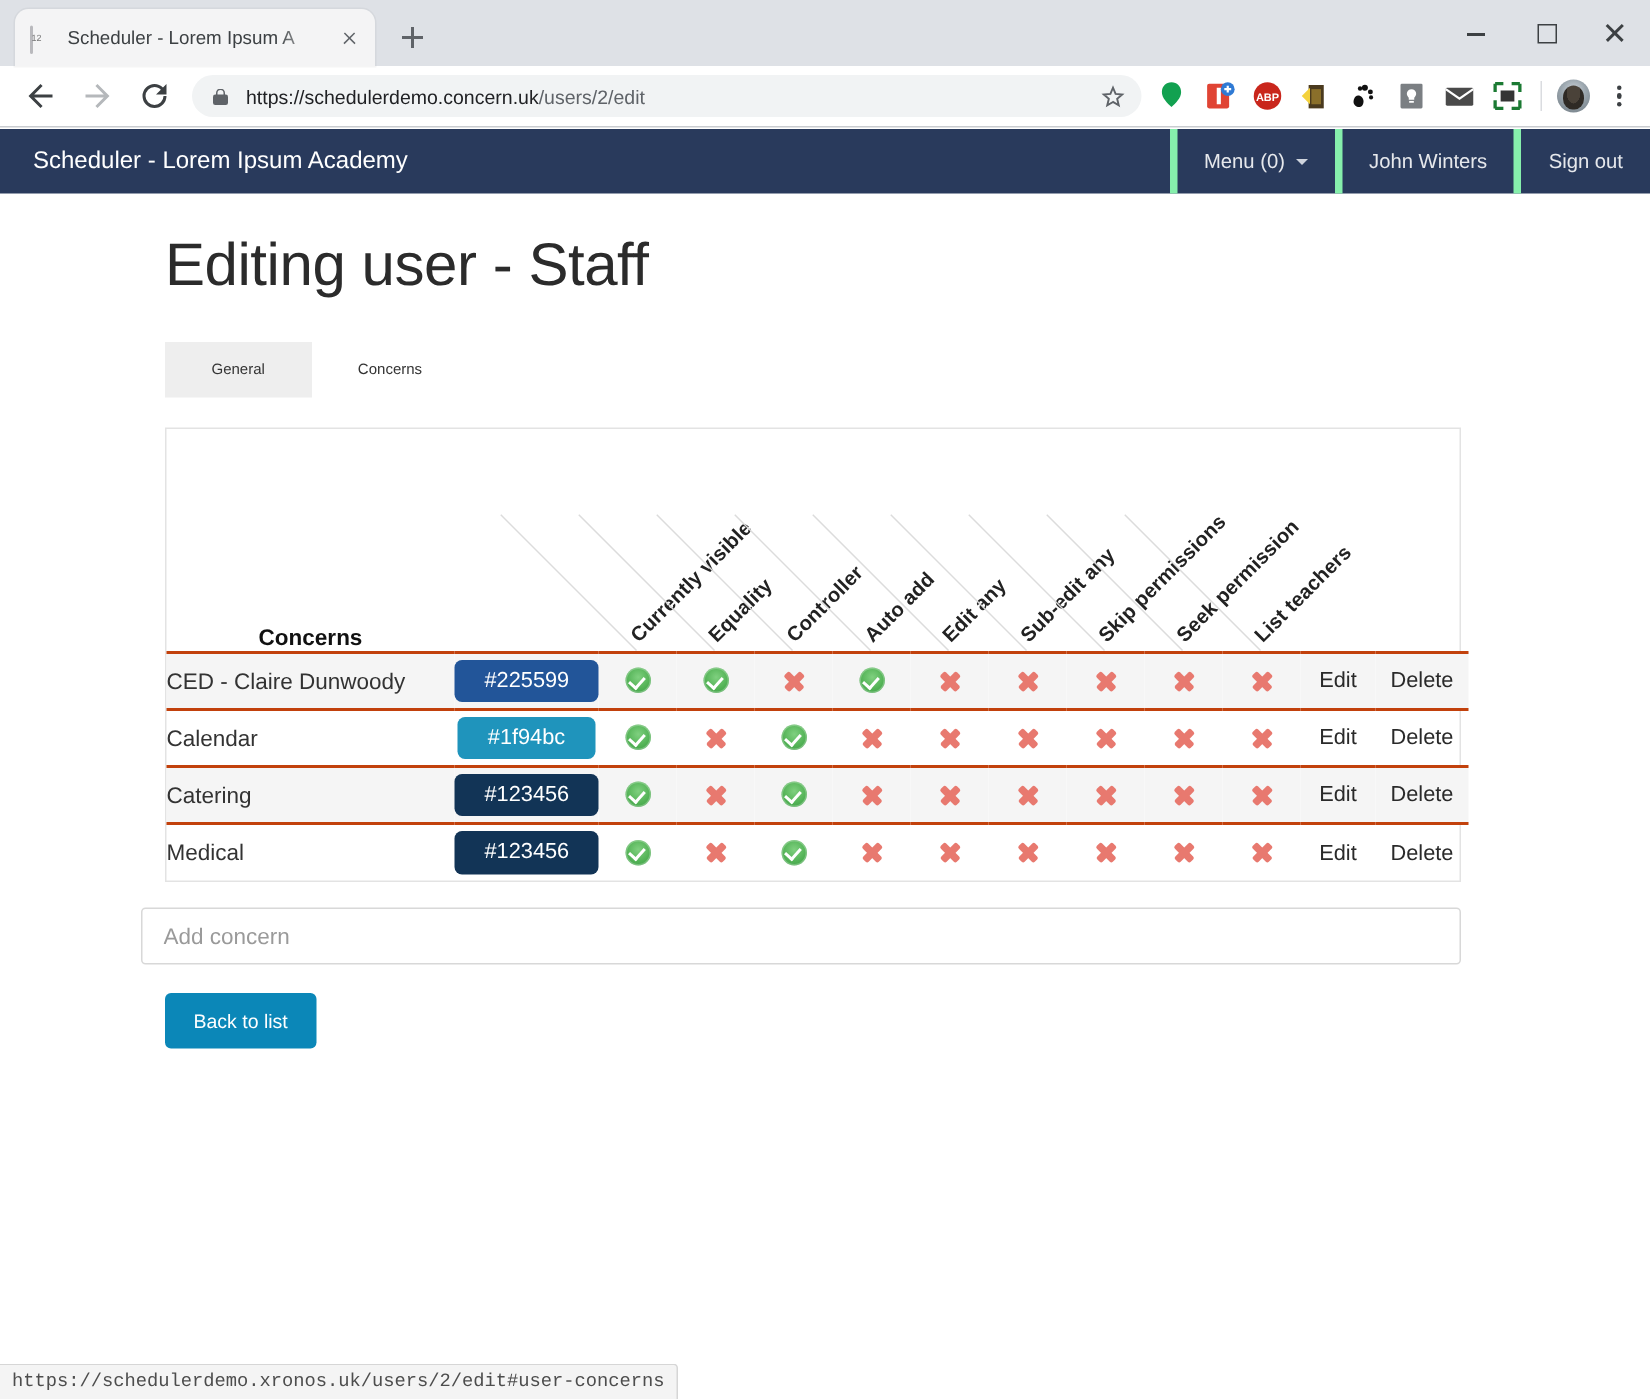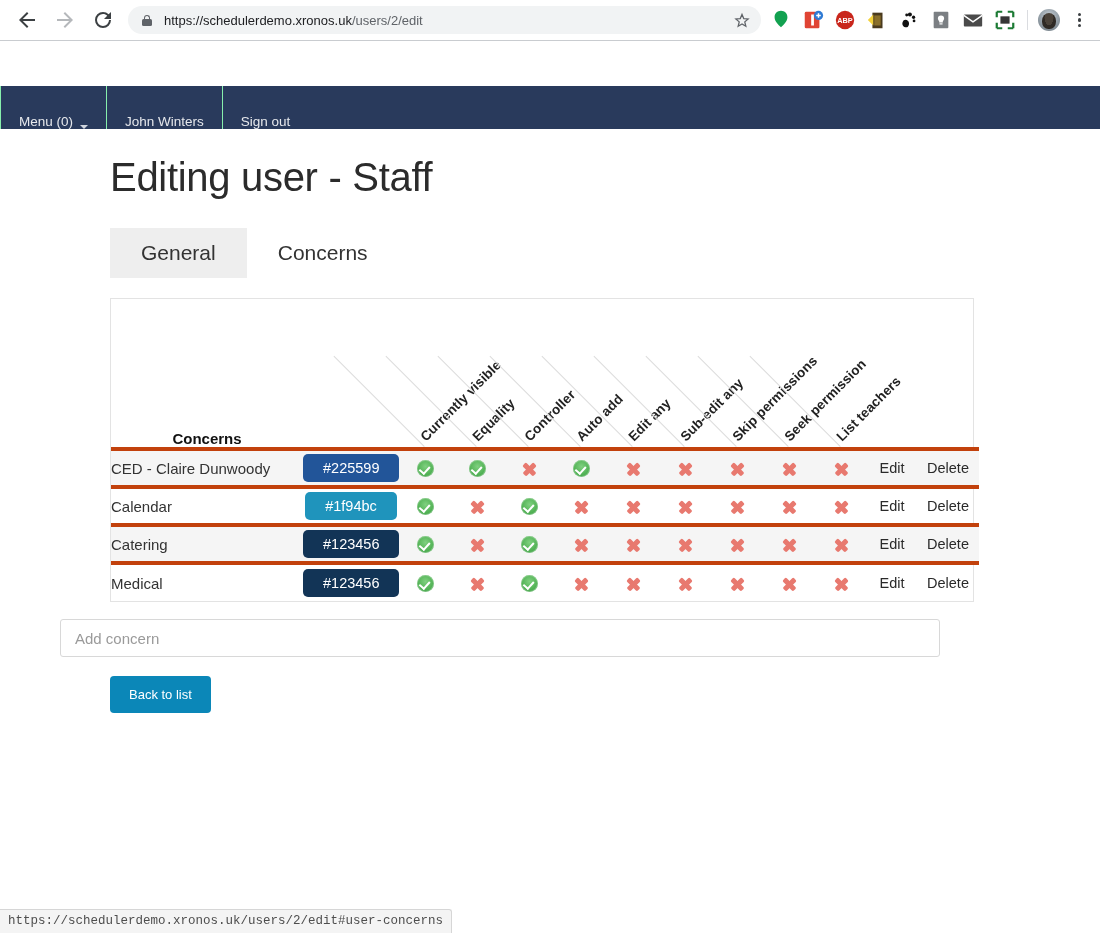--- a/index.html
+++ b/index.html
@@ -150,24 +150,24 @@
     color: #e8eaee;
   }
   .navbar-brand {
     display: flex; align-items: center;
     padding: 0 0 0 22px;
     font-size: 16px; color: #ffffff;
     flex: 1 1 auto;
   }
   .nav-right { display: flex; align-items: stretch; }
   .nav-item {
-    display: flex; align-items: flex-end;
+    display: flex; align-items: center;
     padding: 0 18px;
     font-size: 13.5px; color: #e6e8ec;
-    border-left: 1px solid #86efac;
+    border-left: 5px solid #86efac;
     white-space: nowrap;
   }
   .caret {
     display: inline-block; margin-left: 7px;
     width: 0; height: 0;
     border-left: 4px solid transparent;
     border-right: 4px solid transparent;
     border-top: 4px solid #cfd4dd;
   }
 
@@ -176,21 +176,21 @@
   .page-title {
     font-size: 40px;
     font-weight: normal;
     color: #2b2b2b;
     margin: 26px 0 0 110px;
     letter-spacing: -0.3px;
   }
 
   .tabs { margin: 28px 0 0 110px; display: flex; }
   .tabs .ttab {
-    font-size: 21px;
+    font-size: 10px;
     color: #333;
     padding: 13px 31px;
   }
   .tabs .ttab.active { background: #eeeeee; }
 
   .card {
     margin: 20px 0 0 110px;
     width: 864px;
     border: 1px solid #e3e3e3;
     background: #fff;
@@ -229,21 +229,21 @@
     transform-origin: bottom left;
     white-space: nowrap;
     font-size: 13.5px;
     font-weight: bold;
     color: #222;
     letter-spacing: 0.1px;
   }
 
   tr.drow { height: 38px; }
   tr.drow.odd td { background: #f5f5f5; }
-  tr.drow td { border-top: 4px solid #c2410c; }
+  tr.drow td { border-top: 2px solid #c2410c; }
 
   .cell-name {
     font-size: 15px; color: #333;
     padding-left: 16px;
   }
   .cell-badge { text-align: center; }
   .badge {
     display: inline-block;
     min-width: 84px;
     padding: 7px 20px;
@@ -271,21 +271,21 @@
   }
   .ico-no::before, .ico-no::after {
     content:""; position:absolute; left: 1.2px; top: 6.4px;
     width: 15px; height: 4.6px; background: #e8796f; border-radius: 1.4px;
   }
   .ico-no::before { transform: rotate(45deg); }
   .ico-no::after  { transform: rotate(-45deg); }
 
   .cell-act { text-align: center; font-size: 14.5px; color: #2a2a2a; }
 
-  .addrow { margin: 17px 0 0 60px; }
+  .addrow { margin: 17px 0 0 94px; }
   .addinput {
     width: 880px; height: 38px;
     border: 1px solid #d8d8d8;
     border-radius: 3px;
     padding: 0 14px;
     font-size: 15px;
     color: #333;
     background: #fff;
     font-family: "Liberation Sans", sans-serif;
   }
@@ -317,20 +317,33 @@
     max-width: 640px;
     white-space: nowrap;
     font-family: Liberation Mono, monospace;
   }
 </style>
 </head>
 <body>
 
 <div class="browser">
 
+  <div class="tabstrip">
+    <div class="tab">
+      <span class="tab-favicon"><span class="fav-cal"></span></span>
+      <span class="tab-title">Scheduler - Lorem Ipsum A</span>
+      <span class="tab-close"></span>
+    </div>
+    <div class="newtab"></div>
+    <div class="wincontrols">
+      <div class="wc wc-min"></div>
+      <div class="wc wc-max"></div>
+      <div class="wc wc-close"></div>
+    </div>
+  </div>
 
   <div class="toolbar">
     <div class="navbtn">
       <svg width="24" height="24" viewBox="0 0 24 24">
           <path d="M20 11H7.8l5.6-5.6L12 4l-8 8 8 8 1.4-1.4L7.8 13H20z" fill="#3c4043"></path>
         </svg>
     </div>
     <div class="navbtn">
       <svg width="24" height="24" viewBox="0 0 24 24">
           <path d="M4 11h12.2l-5.6-5.6L12 4l8 8-8 8-1.4-1.4 5.6-5.6H4z" fill="#b5b8bb"></path>
@@ -340,21 +353,21 @@
       <svg width="24" height="24" viewBox="0 0 24 24">
           <path d="M17.65 6.35A7.95 7.95 0 0012 4a8 8 0 108 8h-2a6 6 0 11-6-6c1.66 0 3.14.69 4.22 1.78L13 11h7V4z" fill="#3c4043"></path>
         </svg>
     </div>
 
     <div class="omnibox">
       <span class="lock">
         <span class="lock-shackle"></span>
           <span class="lock-body"></span>
       </span>
-      <span class="url"><span>https://schedulerdemo.xronos.uk</span><span class="dim">/users/2/edit</span></span>
+      <span class="url"><span>https://schedulerdemo.concern.uk</span><span class="dim">/users/2/edit</span></span>
       <span class="star">
         <svg width="18" height="18" viewBox="0 0 24 24" style="position:absolute;left:4px;top:4px">
             <path d="M12 17.3l-5.1 3 1.4-5.8-4.5-3.9 5.9-.5L12 4.6l2.3 5.5 5.9.5-4.5 3.9 1.4 5.8z" fill="none" stroke="#5f6368" stroke-width="1.7"></path>
           </svg>
       </span>
     </div>
 
     <div class="ext-icons">
       <div class="ext">
         <svg width="22" height="22" viewBox="0 0 24 24" style="position:absolute;left:3px;top:3px">
@@ -416,20 +429,21 @@
           <i></i>
           <i></i>
           <i></i>
         </div>
     </div>
   </div>
 
   <div class="viewport">
 
     <div class="navbar">
+      <div class="navbar-brand">Scheduler - Lorem Ipsum Academy</div>
       <div class="nav-right">
         <div class="nav-item">
           <span>Menu (0)</span>
           <span class="caret"></span>
         </div>
         <div class="nav-item">
           <span>John Winters</span>
         </div>
         <div class="nav-item">
           <span>Sign out</span>

